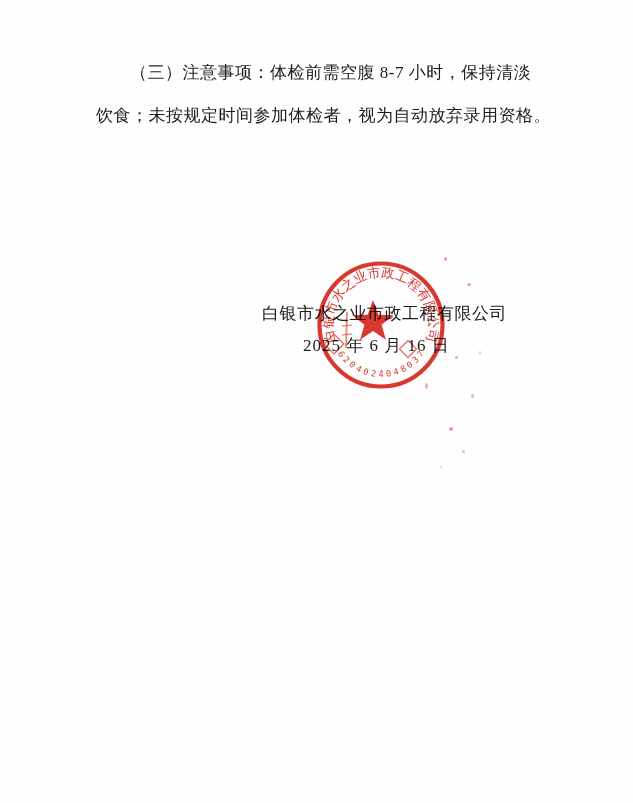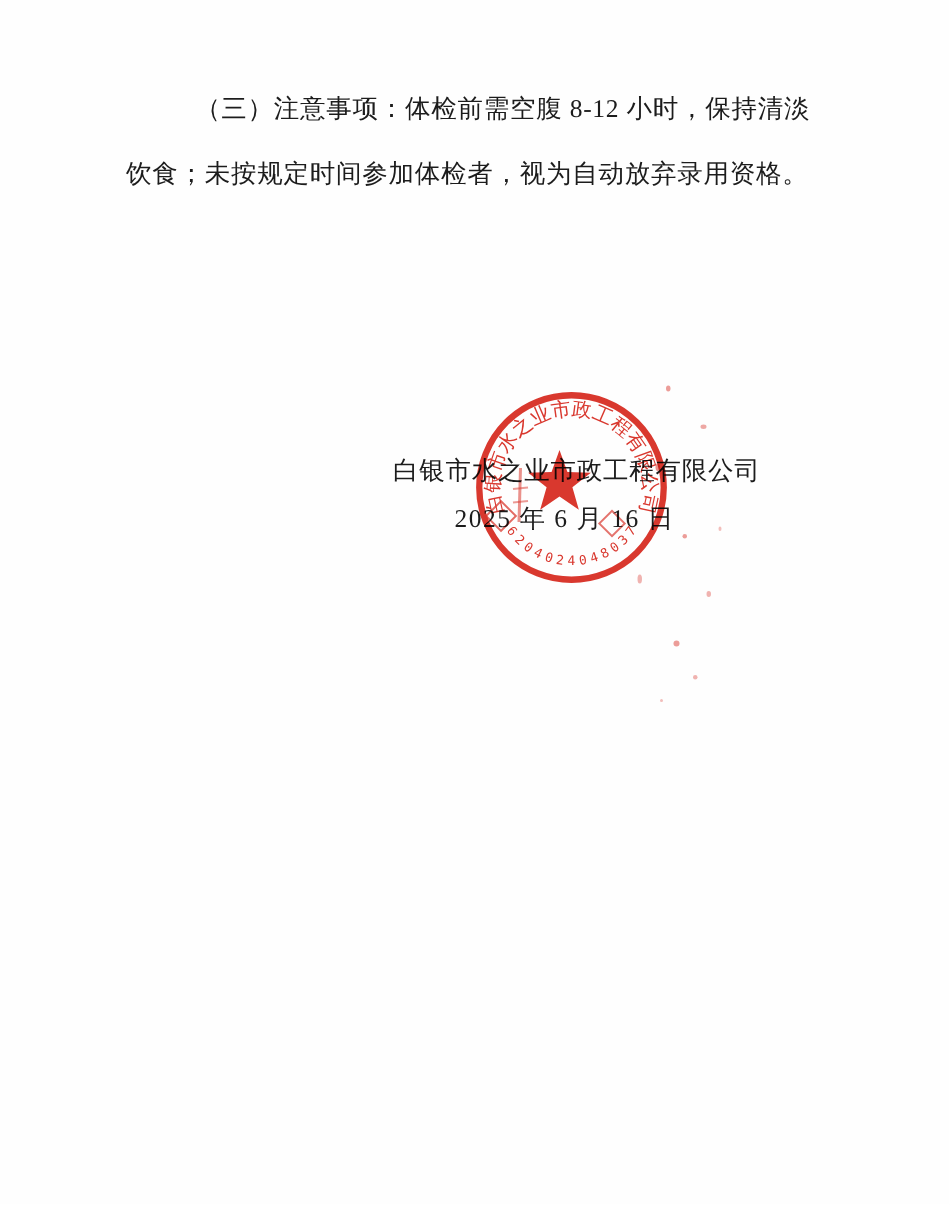--- a/index.html
+++ b/index.html
@@ -20,21 +20,21 @@
   }
   .txt{
     position:absolute;
     color:var(--ink);
     font-size:17px;
     letter-spacing:0.5px;
     white-space:nowrap;
     line-height:24px;
   }
   .para-line1{left:130px;top:61px;}
-  .para-line2{left:84px;top:104px;text-align:right;}
+  .para-line2{left:96px;top:104px;text-align:right;}
   .sig-company{left:262px;top:302px;}
   .sig-date{left:303px;top:334px;letter-spacing:1px;}
   .seal{
     position:absolute;
     left:296px;top:240px;
     width:170px;height:170px;
     mix-blend-mode:multiply;
     opacity:0.93;
   }
   .speck{
@@ -52,21 +52,21 @@
   .s7{left:462px;top:450px;width:3px;height:3px;opacity:.35;}
   .s8{left:479px;top:351px;width:2px;height:3px;opacity:.3;}
   .s9{left:440px;top:466px;width:2px;height:2px;opacity:.3;}
   .s10{left:425px;top:383px;width:3px;height:6px;opacity:.35;}
 </style>
 </head>
 <body>
 
 <div class="page">
 
-  <div class="txt para-line1">（三）注意事项：体检前需空腹 8-12 小时，保持清淡</div>
+  <div class="txt para-line1">（三）注意事项：体检前需空腹 8-7 小时，保持清淡</div>
 
   <div class="txt para-line2">饮食；未按规定时间参加体检者，视为自动放弃录用资格。</div>
 
   <div class="txt sig-company">白银市水之业市政工程有限公司</div>
 
   <div class="txt sig-date">2025 年 6 月 16 日</div>
 
   <svg class="seal" viewBox="0 0 170 170" xmlns="http://www.w3.org/2000/svg">
     <defs>
       <path id="arcTop" d="M 39.9 101.4 A 48 48 0 1 1 130.1 101.4" fill="none"></path>

